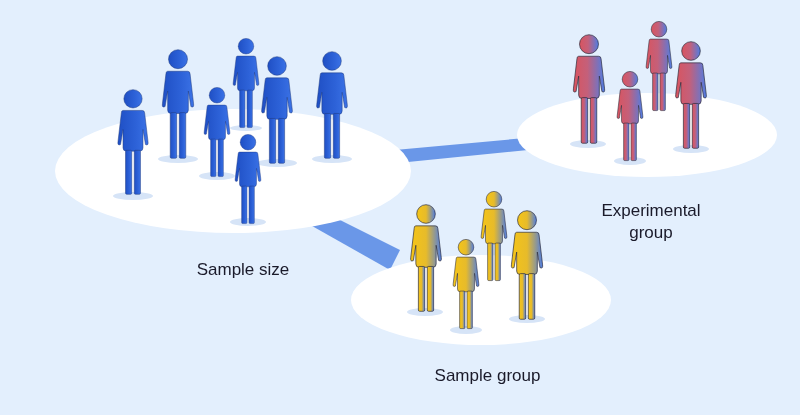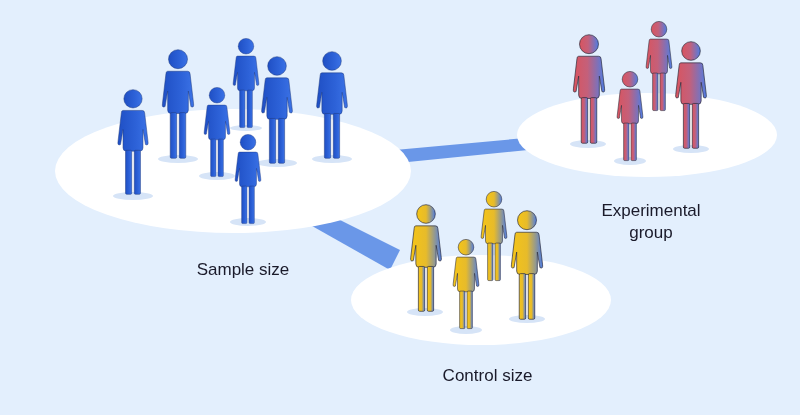--- a/index.html
+++ b/index.html
@@ -85,14 +85,14 @@
       <use href="#person" x="405" y="203" width="42" height="110"></use>
       <use href="#person" x="477" y="190" width="34" height="92"></use>
       <use href="#person" x="449" y="238" width="34" height="92"></use>
       <use href="#person" x="506" y="209" width="42" height="112"></use>
     </g>
   </svg>
 
   <div class="label" style="left:178px; top:259px; width:130px;">Sample size</div>
   <div class="label" style="left:586px; top:200px; width:130px;">Experimental
 group</div>
-  <div class="label" style="left:415px; top:365px; width:145px;">Control size</div>
+  <div class="label" style="left:415px; top:365px; width:145px;">Sample group</div>
 </div>
 
 </body></html>

